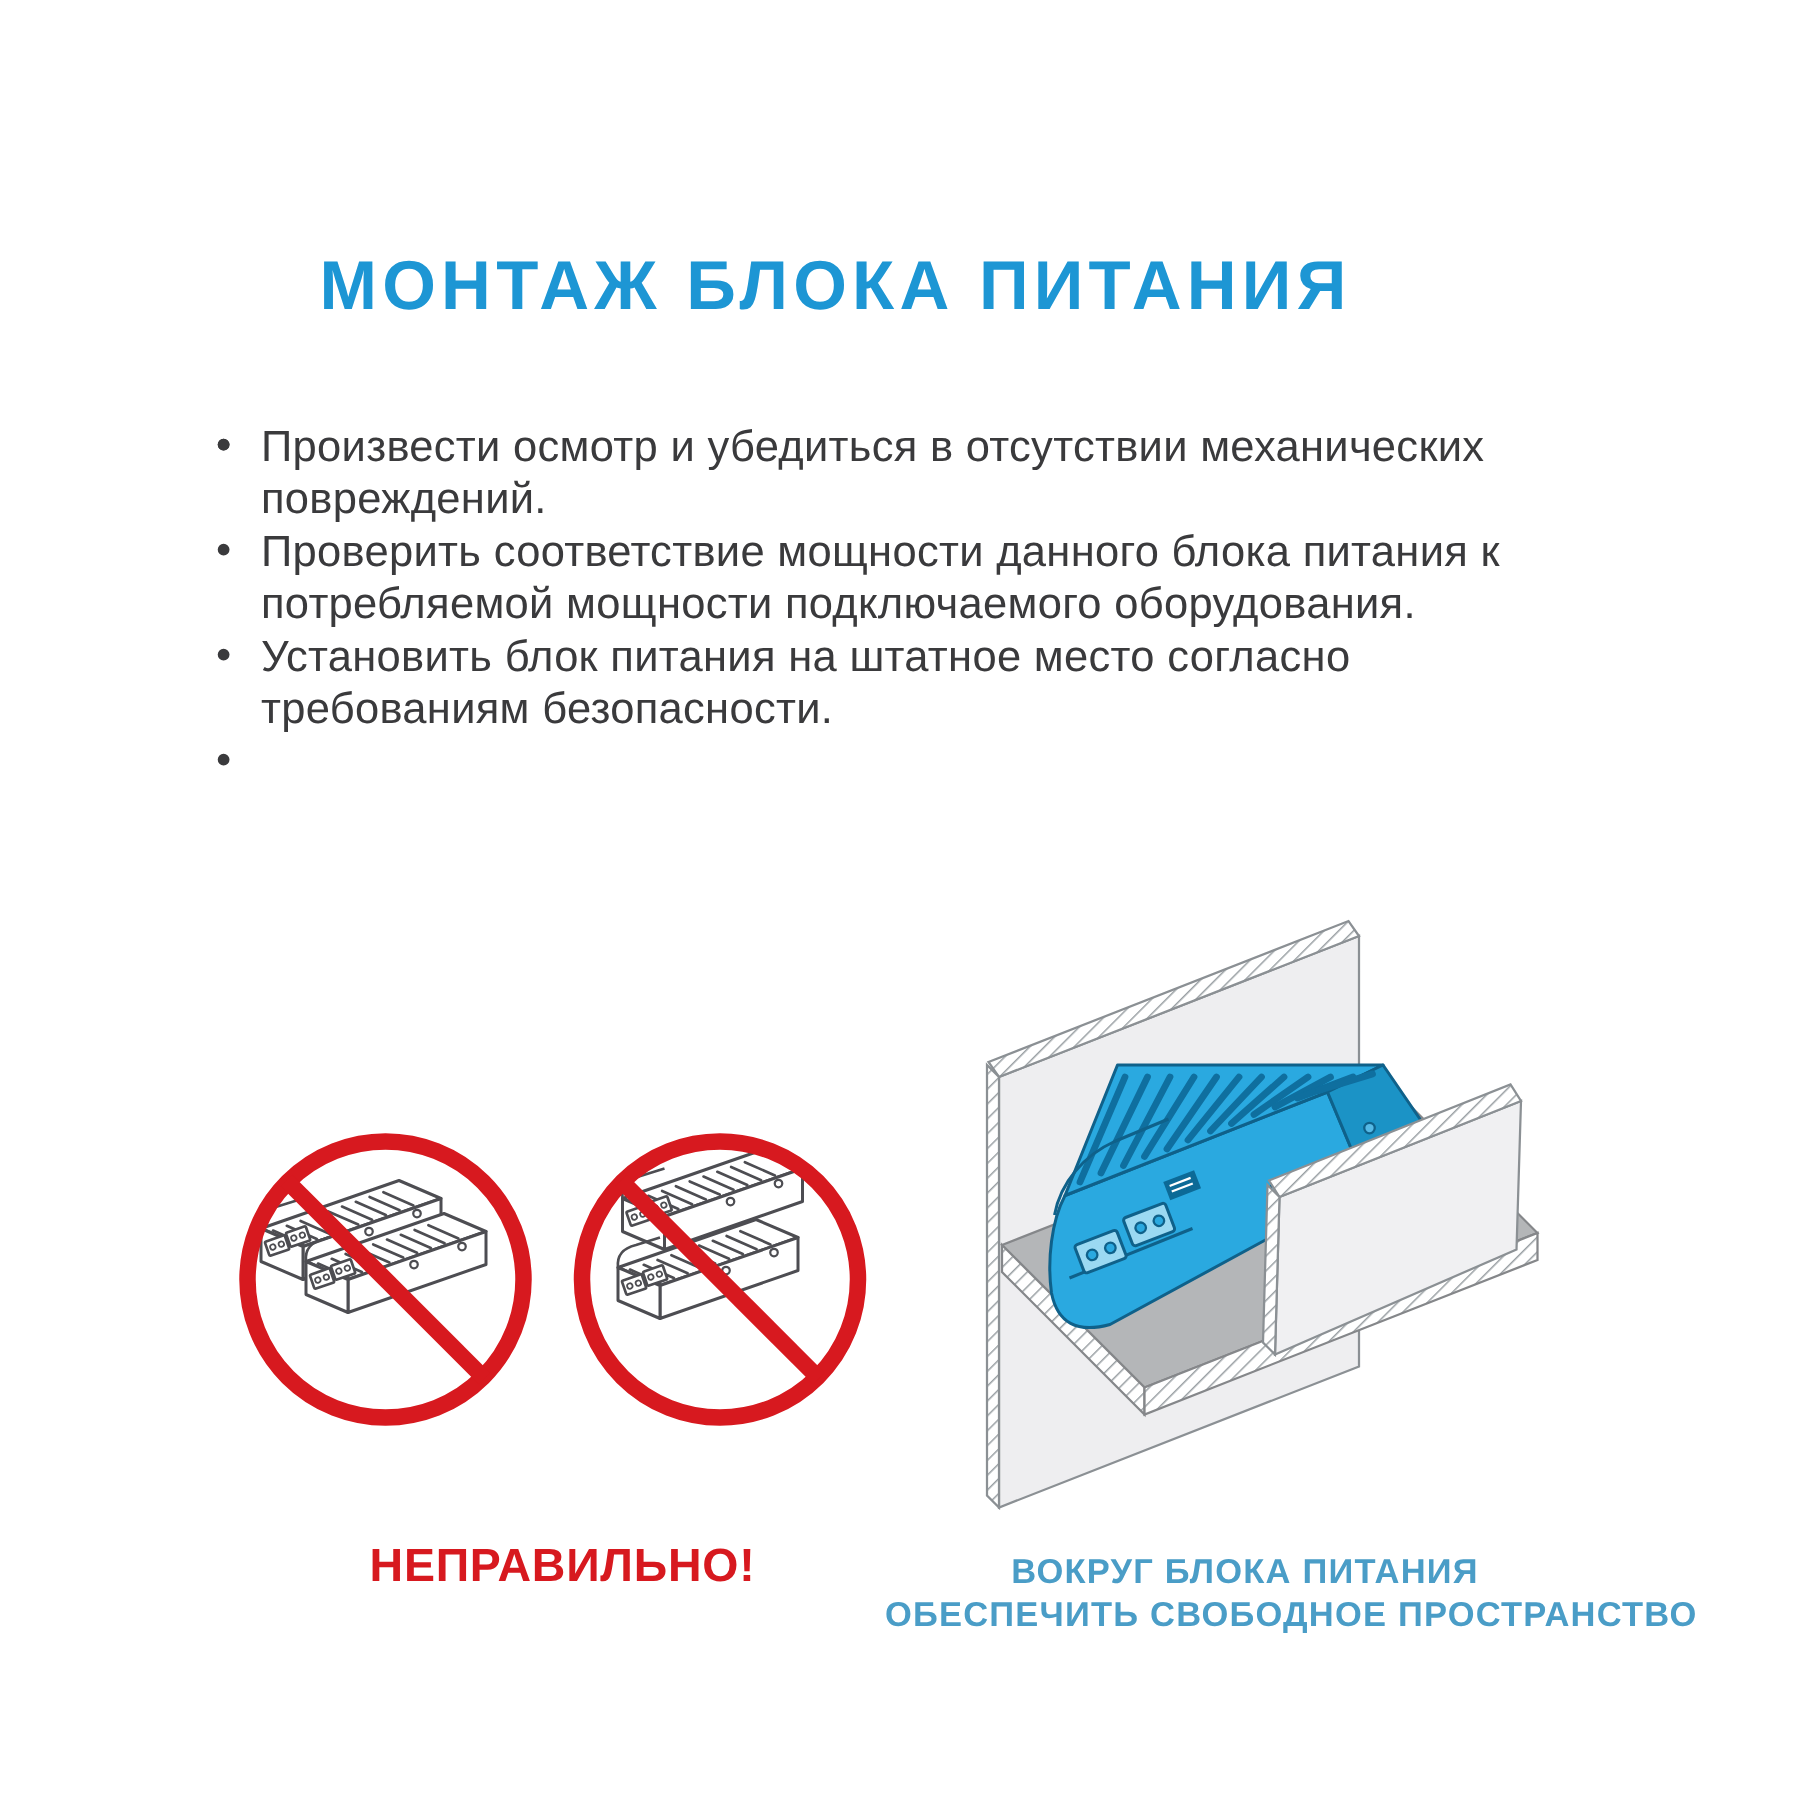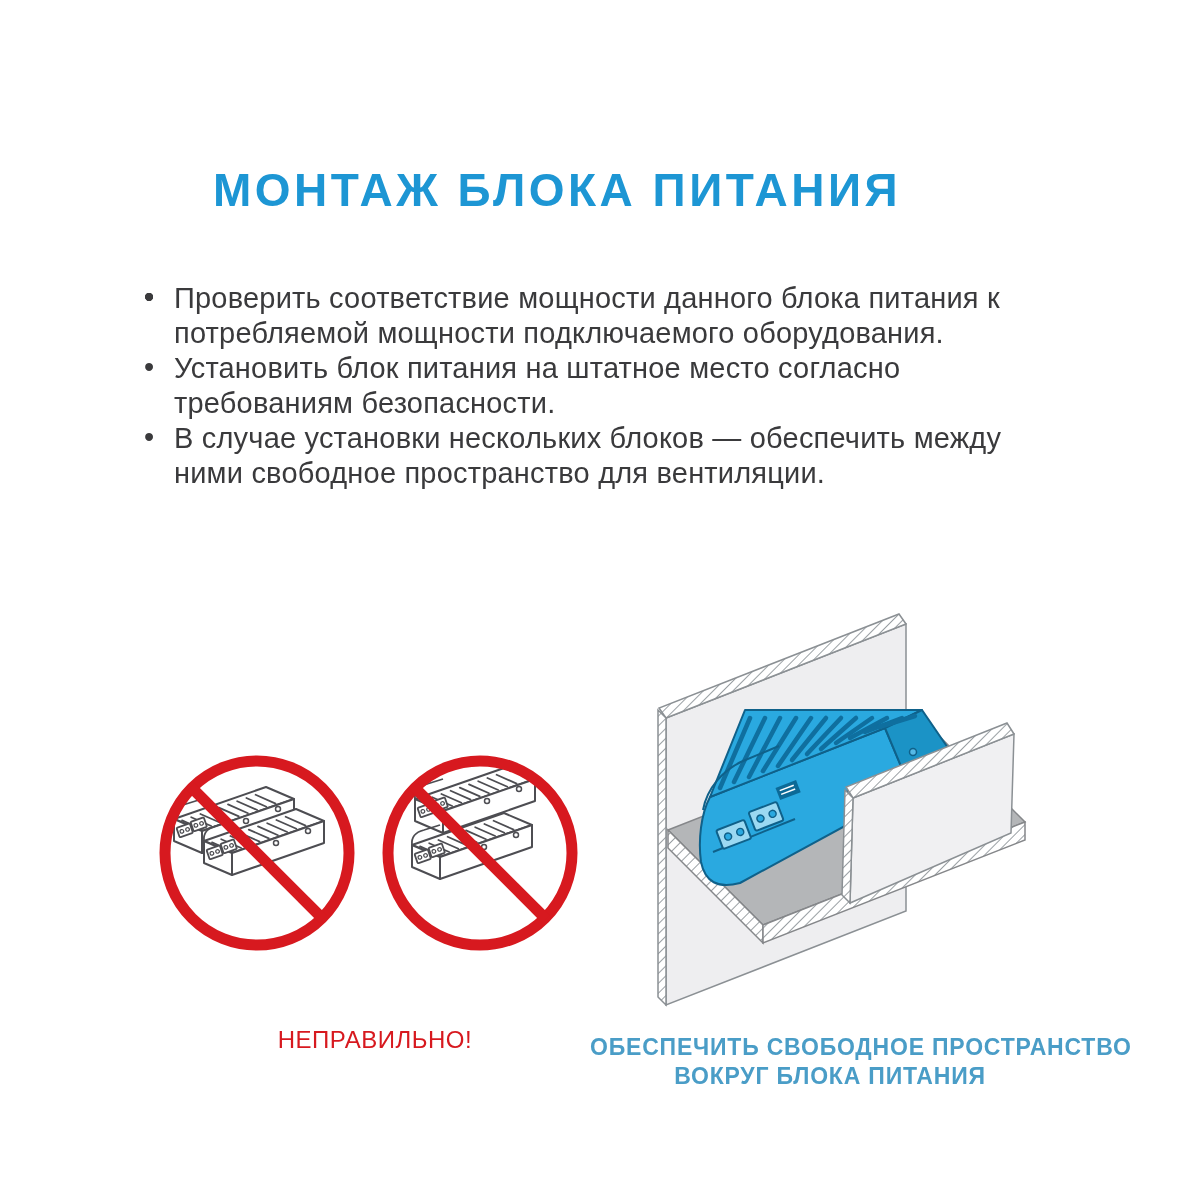--- a/index.html
+++ b/index.html
@@ -14,52 +14,52 @@
   .instructions{
     position:absolute;left:144px;top:281px;width:915px;
     font-size:29px;line-height:35px;letter-spacing:0.2px;color:#3a3a3c;
     list-style:none;margin:0;padding:0;
   }
   .instructions li{position:relative;padding-left:30px;}
   .instructions li .bullet{position:absolute;left:0;top:-1px;}
   .wrong-icons{position:absolute;left:140px;top:743px;}
   .wrong-label{
     position:absolute;left:140px;top:1026px;width:470px;text-align:center;
-    font-size:24px;font-weight:400;letter-spacing:0.5px;color:#d7191f;white-space:nowrap;
+    font-size:31px;font-weight:700;letter-spacing:0.5px;color:#d7191f;white-space:nowrap;
   }
   .mount-diagram{position:absolute;left:645px;top:600px;}
   .correct-caption{
     position:absolute;left:590px;top:1033px;width:480px;text-align:center;
     font-size:23px;font-weight:bold;line-height:29px;letter-spacing:0.8px;color:#4a9dc7;
   }
   .correct-caption div{white-space:nowrap;}
 </style>
 </head>
 <body>
 
 <div class="page-title">МОНТАЖ БЛОКА ПИТАНИЯ</div>
 
 <ul class="instructions">
   <li>
     <span class="bullet">•</span>
   </li>
   <li>
     <span class="bullet">•</span>
+    <span>Произвести осмотр и убедиться в отсутствии механических повреждений.</span>
   </li>
   <li>
     <span class="bullet">•</span>
     <span>Проверить соответствие мощности данного блока питания к потребляемой мощности подключаемого оборудования.</span>
   </li>
   <li>
     <span class="bullet">•</span>
     <span>Установить блок питания на штатное место согласно требованиям безопасности.</span>
   </li>
   <li>
     <span class="bullet">•</span>
-    <span>В случае установки нескольких блоков — обеспечить между ними свободное пространство для вентиляции.</span>
   </li>
 </ul>
 
 <svg class="wrong-icons" width="470" height="230" viewBox="0 0 470 230">
   <defs>
     <g id="minipsu">
       <polygon points="18,40 110,8 138,20 46,52" fill="#ffffff" stroke="#4d4d52" stroke-width="2" stroke-linejoin="round"></polygon>
       <polygon points="46,52 138,20 138,42 46,74" fill="#ffffff" stroke="#4d4d52" stroke-width="2" stroke-linejoin="round"></polygon>
       <polygon points="18,40 46,52 46,74 18,62" fill="#ffffff" stroke="#4d4d52" stroke-width="2" stroke-linejoin="round"></polygon>
       <g stroke="#4d4d52" stroke-width="1.8" stroke-linecap="round">
@@ -166,15 +166,15 @@
   </g>
 
   <g>
     <polygon points="208,198 369,134 366,233 205,303" fill="#f0f0f2" stroke="#8b9094" stroke-width="1.5"></polygon>
     <polygon points="208,198 369,134 362,123 201,187" fill="url(#hatch)" stroke="#8b9094" stroke-width="1.5"></polygon>
     <polygon points="208,198 205,303 197,295 200,190" fill="url(#hatch)" stroke="#8b9094" stroke-width="1.5"></polygon>
   </g>
 </svg>
 
 <div class="correct-caption">
+  <div>ВОКРУГ БЛОКА ПИТАНИЯ</div>
   <div>ОБЕСПЕЧИТЬ СВОБОДНОЕ ПРОСТРАНСТВО</div>
-  <div>ВОКРУГ БЛОКА ПИТАНИЯ</div>
 </div>
 
 </body></html>

